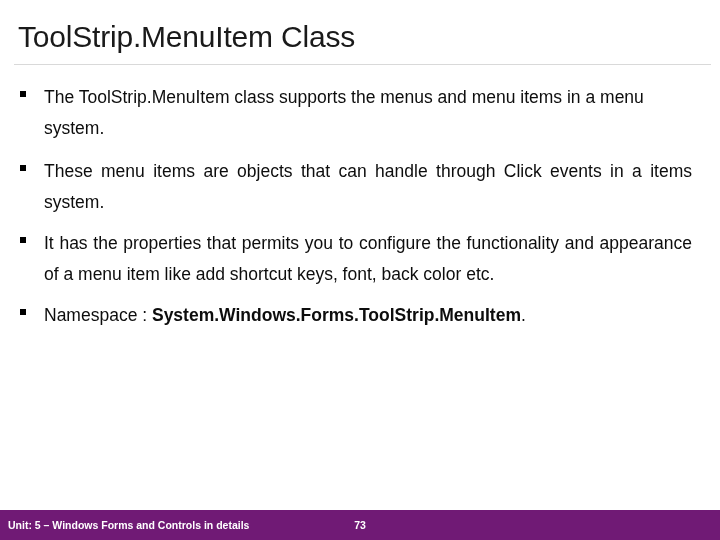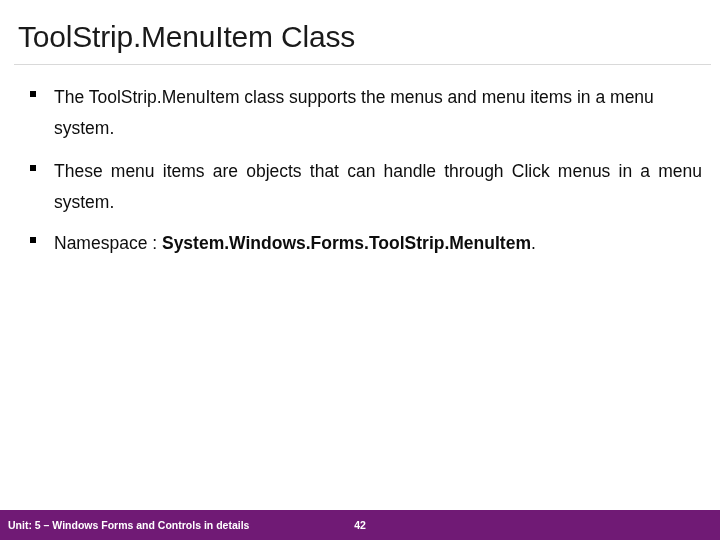--- a/index.html
+++ b/index.html
@@ -30,21 +30,21 @@
   .title-rule {
     position:absolute;
     left:14px; top:64px;
     width:697px; height:1px;
     background:#d9d9d9;
   }
 
   
   .body {
     position:absolute;
-    left:28px; top:82px;
+    left:18px; top:82px;
     width:676px;
   }
   .bullet-row {
     position:relative;
     display:block;
     padding-left:26px;
     margin-bottom:14px;
   }
   .bullet-marker {
     position:absolute;
@@ -115,29 +115,33 @@
 
   <div class="body">
 
     <div class="bullet-row b0">
       <span class="bullet-marker"></span>
       <span class="bullet-text left">The ToolStrip.MenuItem class supports the menus and menu items in a menu system.</span>
     </div>
 
     <div class="bullet-row b1">
       <span class="bullet-marker"></span>
-      <span class="bullet-text">These menu items are objects that can handle through Click menus in a menu system.</span>
+      <span class="bullet-text">These menu items are objects that can handle through Click events in a items system.</span>
     </div>
 
+    <div class="bullet-row b2">
+      <span class="bullet-marker"></span>
+      <span class="bullet-text">It has the properties that permits you to configure the functionality and appearance of a menu item like add shortcut keys, font, back color etc.</span>
+    </div>
 
     <div class="bullet-row b3">
       <span class="bullet-marker"></span>
       <span class="bullet-text left"><span>Namespace : </span><span class="bold">System.Windows.Forms.ToolStrip.MenuItem</span><span>.</span></span>
     </div>
 
   </div>
 
   <div class="footer">
     <span class="footer-left">Unit: 5 – Windows Forms and Controls in details</span>
-    <span class="footer-page">42</span>
+    <span class="footer-page">73</span>
   </div>
 
 </div>
 
 </body></html>

